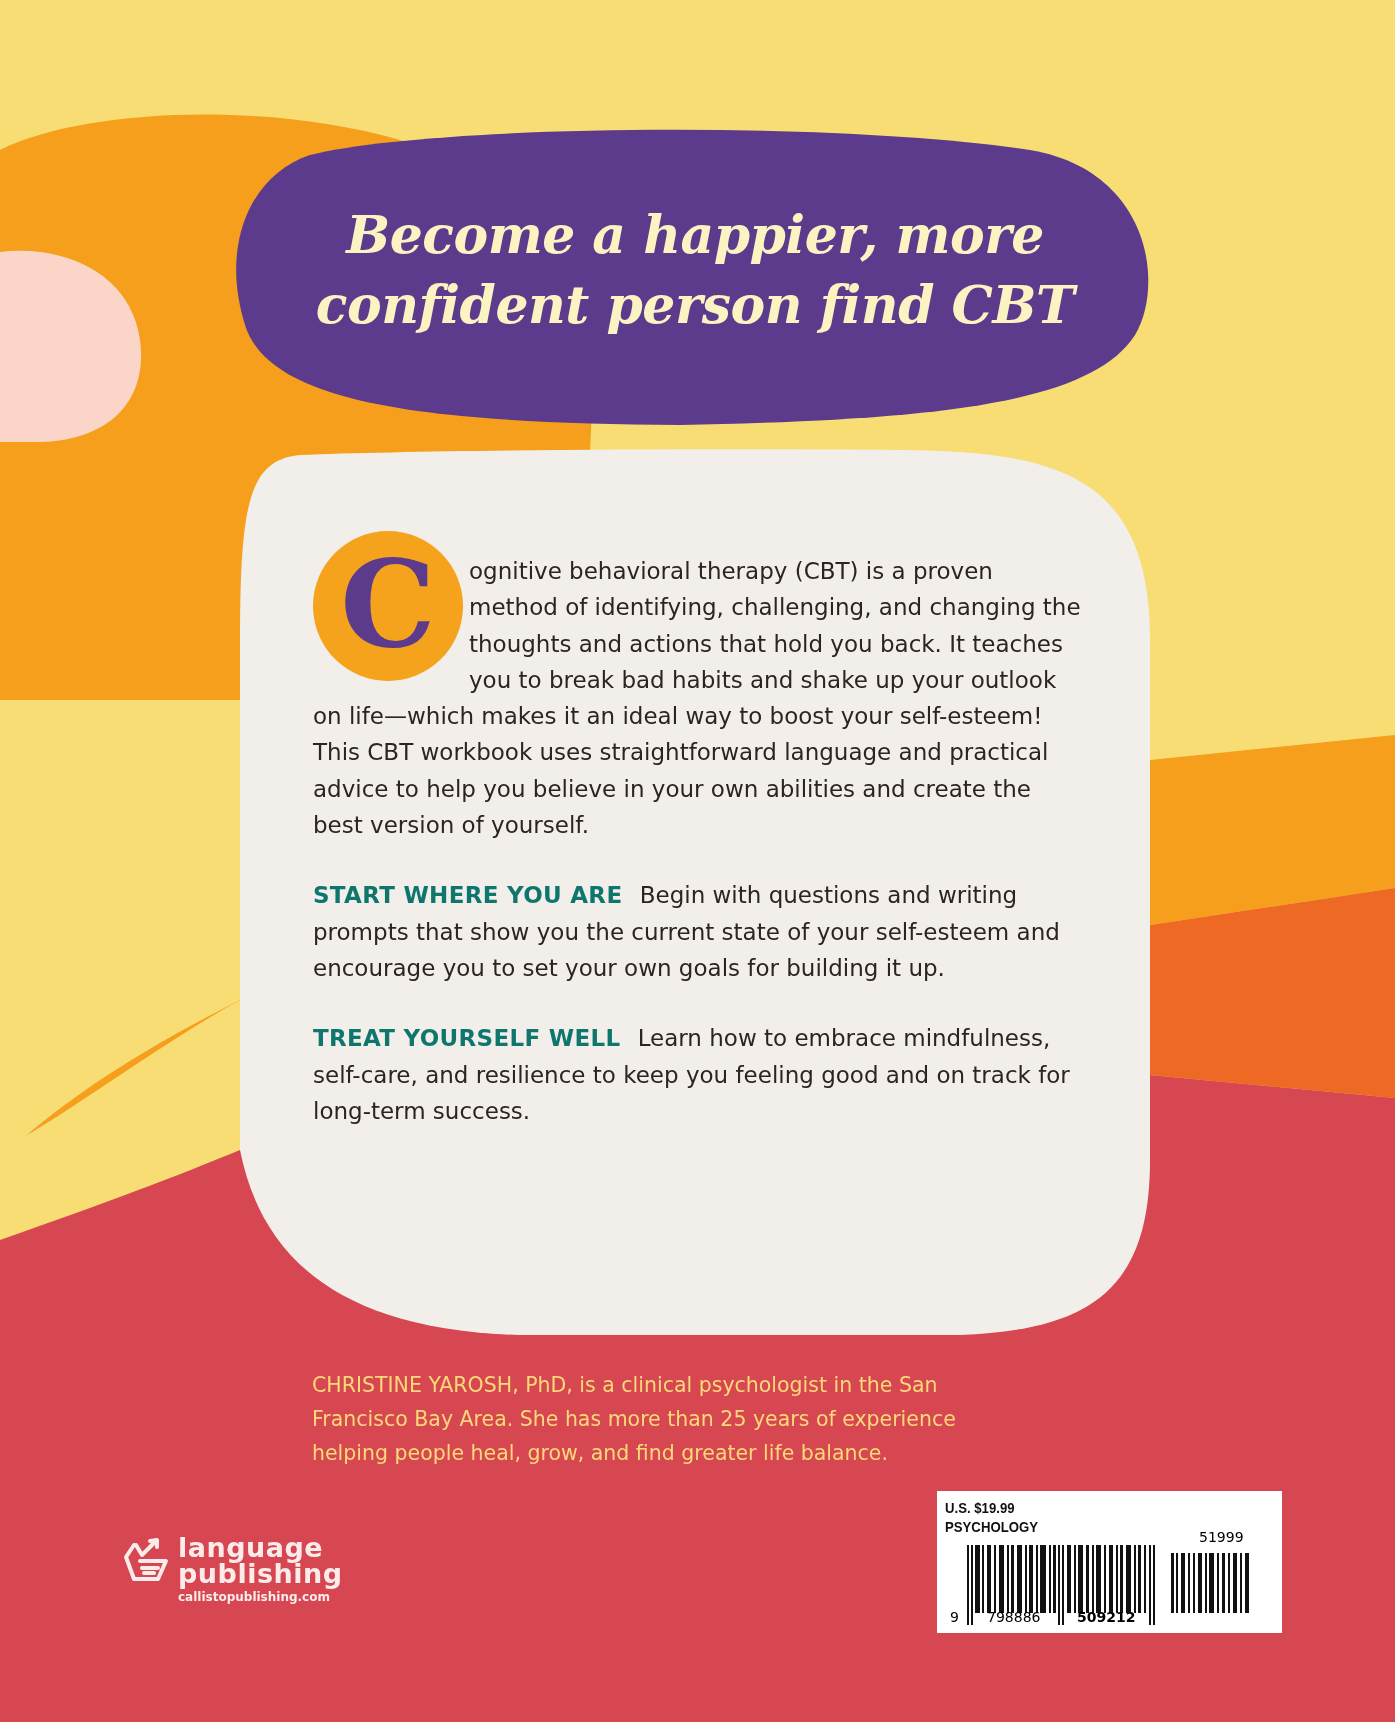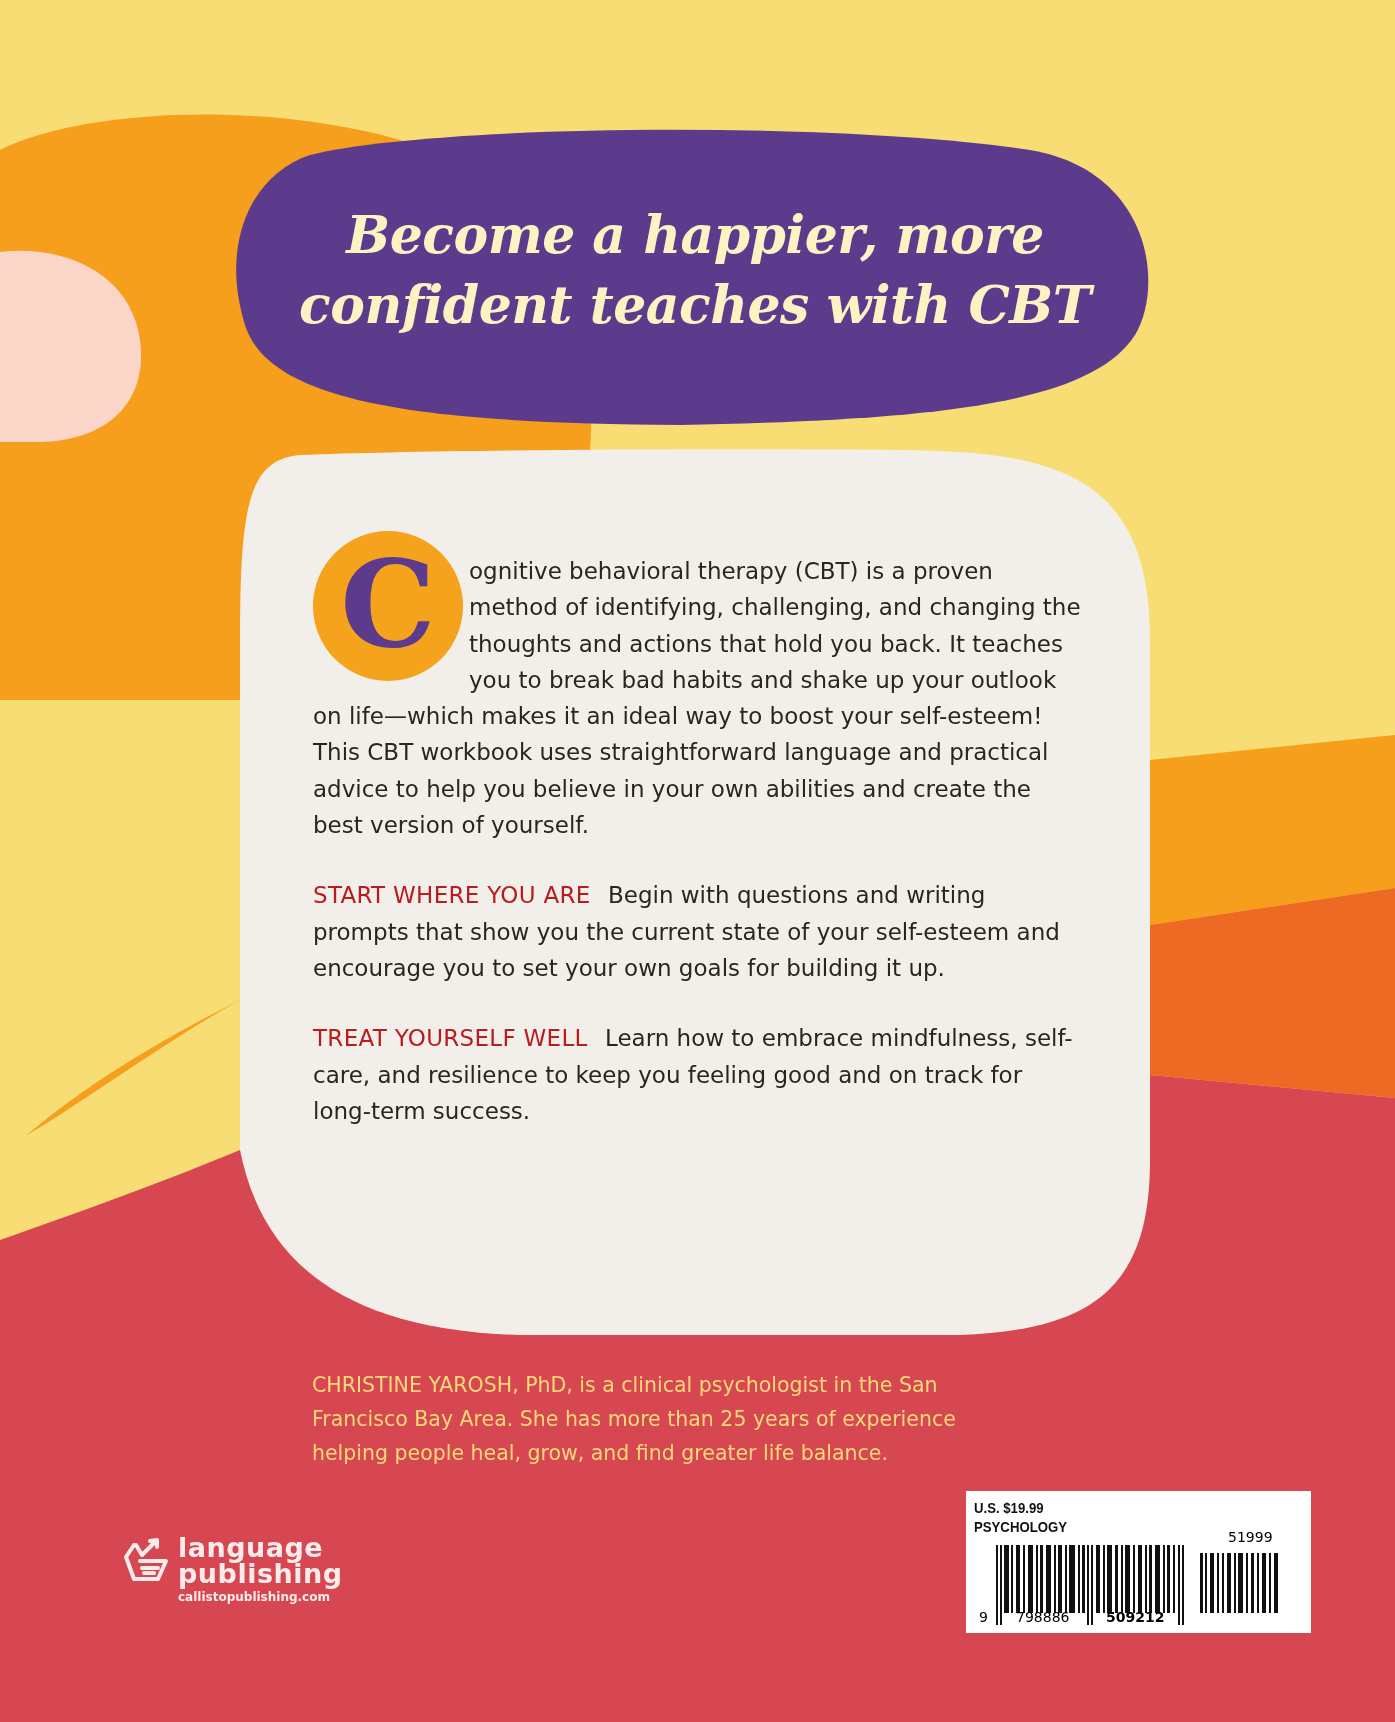--- a/index.html
+++ b/index.html
@@ -28,37 +28,37 @@
     .dropcap-circle {
       position: absolute; left: 4px; top: 0; width: 150px; height: 150px;
       border-radius: 50%; background: #f5a21c;
     }
     .dropcap-letter {
       position: absolute; left: 4px; top: 8px; width: 150px; text-align: center;
       font-family: "DejaVu Serif", "Liberation Serif", serif; font-weight: bold;
       font-size: 120px; line-height: 130px; color: #5c3b8c;
     }
     .feature { margin: 34px 0 0 0; }
-    .feature-title { color: #b91c1c; font-weight: normal; letter-spacing: 0.3px; margin-right: 10px; }
+    .feature-title { color: #0f766e; font-weight: bold; letter-spacing: 0.3px; margin-right: 10px; }
     .author-bio {
       position: absolute; left: 312px; top: 1368px; width: 700px;
       color: #fbd979; font-family: "DejaVu Sans", sans-serif; font-size: 20.5px; line-height: 34px;
     }
     .logo { position: absolute; left: 120px; top: 1535px; width: 260px; height: 80px; color: #fbeceb; }
     .logo-mark { position: absolute; left: 0; top: 2px; width: 52px; height: 52px; }
     .logo-name {
       position: absolute; left: 58px; top: 0; font-size: 27px; line-height: 26px; font-weight: bold;
       font-family: "DejaVu Sans", sans-serif; letter-spacing: 0.5px;
     }
     .logo-url {
       position: absolute; left: 58px; top: 55px; font-size: 12px; font-weight: bold;
       font-family: "DejaVu Sans", sans-serif;
     }
     .barcode-box {
-      position: absolute; left: 966px; top: 1491px; width: 345px; height: 142px; background: #ffffff;
+      position: absolute; left: 937px; top: 1491px; width: 345px; height: 142px; background: #ffffff;
     }
     .price {
       position: absolute; left: 8px; top: 7px; font-family: "Liberation Sans", sans-serif;
       font-weight: bold; font-size: 15.5px; line-height: 19px; color: #111; transform: scaleX(0.85); transform-origin: left;
     }
     .bars { position: absolute; left: 0; top: 0; }
     .bc-digit { position: absolute; font-family: "DejaVu Sans", sans-serif; font-size: 14px; color: #000000; }
   </style>
 </head>
 <body>
@@ -80,21 +80,21 @@
   <path d="M0 252 C 60 245, 130 270, 140 340 C 148 400, 110 440, 40 442 L 0 442 Z" fill="#fbd6c8"></path>
 
   <path d="M300 455 C 420 450, 700 448, 900 450 C 1050 452, 1150 470, 1150 640 L 1150 1160 C 1150 1290, 1090 1330, 960 1335 L 520 1335 C 330 1330, 260 1250, 240 1150 L 240 640 C 240 500, 250 460, 300 455 Z" fill="#f2efeb"></path>
 </svg>
 
 <svg class="headline-blob" viewBox="0 0 930 300" xmlns="http://www.w3.org/2000/svg">
   <path d="M80 30 C 200 0, 600 -5, 800 25 C 920 45, 935 160, 905 210 C 860 280, 700 295, 450 300 C 200 298, 40 280, 15 200 C -10 120, 20 50, 80 30 Z" fill="#5c3b8c"></path>
 </svg>
 <div class="headline">
   <div>Become a happier, more</div>
-  <div>confident teaches with CBT</div>
+  <div>confident person find CBT</div>
 </div>
 
 <div class="body-text">
   <p class="intro">
     <span class="dropcap-wrap">
       <span class="dropcap-circle"></span>
       <span class="dropcap-letter">C</span>
     </span>
     <span>ognitive behavioral therapy (CBT) is a proven method of identifying, challenging, and changing the thoughts and actions that hold you back. It teaches you to break bad habits and shake up your outlook on life—which makes it an ideal way to boost your self-esteem! This CBT workbook uses straightforward language and practical advice to help you believe in your own abilities and create the best version of yourself.</span>
   </p>

